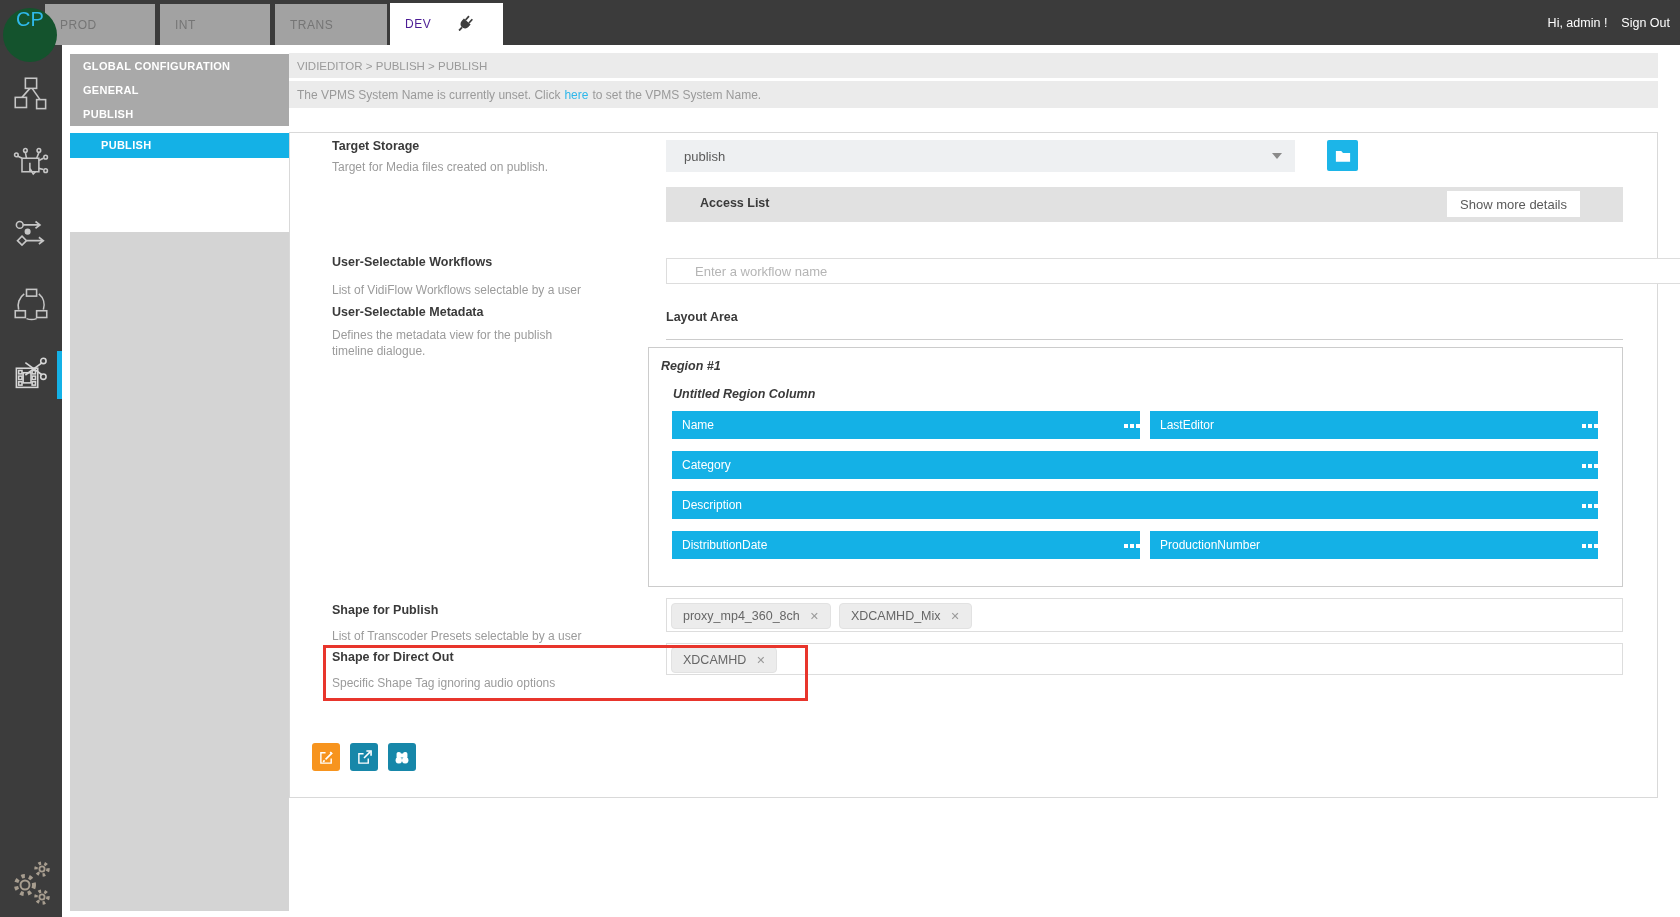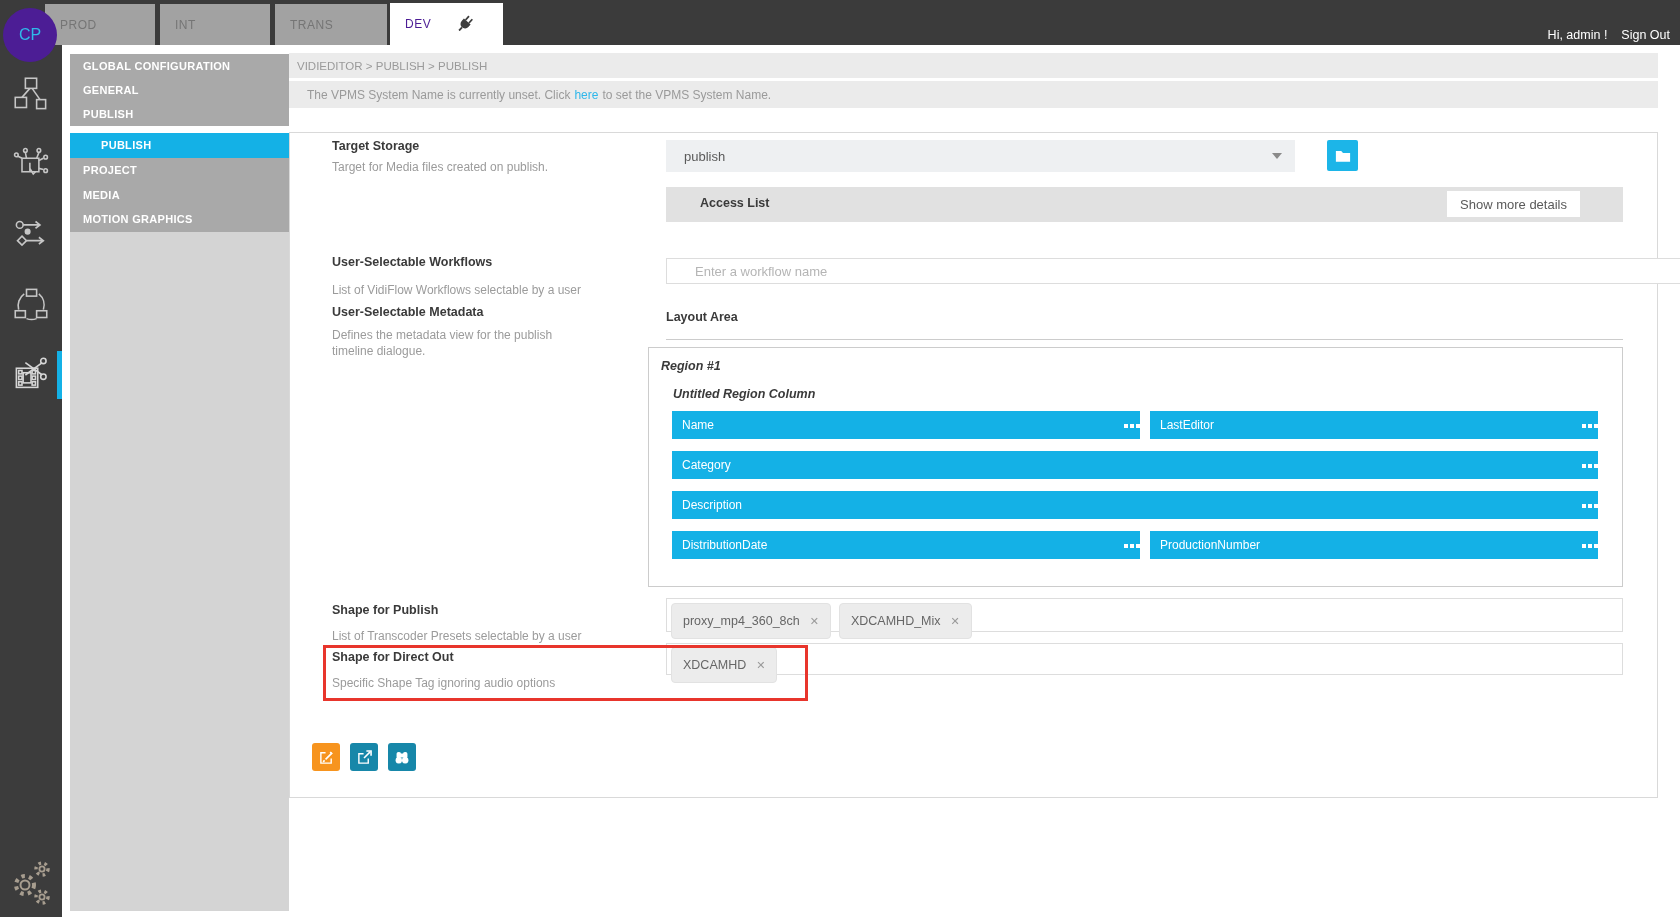--- a/index.html
+++ b/index.html
@@ -2,45 +2,45 @@
 <html><head>
 <meta charset="utf-8">
 <style>
   html,body{margin:0;padding:0;background:#fff;}
   #app{position:relative;width:1680px;height:917px;background:#fff;overflow:hidden;
        font-family:"Liberation Sans","DejaVu Sans",sans-serif;-webkit-font-smoothing:antialiased;}
   .abs{position:absolute;}
 
   
   .topbar{left:0;top:0;width:1680px;height:45px;background:#3b3b3b;}
-  .avatar{left:3px;top:8px;width:54px;height:54px;border-radius:50%;background:#4c1d95;
-          color:#2fb9ea;font-size:16px;display:flex;align-items:center;justify-content:center;z-index:5;}
+  .avatar{left:3px;top:8px;width:54px;height:54px;border-radius:50%;background:#14532d;
+          color:#2fb9ea;font-size:20px;display:flex;justify-content:center;z-index:5;}
   .tab{top:4px;height:41px;background:#a2a2a2;color:#757575;font-size:12px;letter-spacing:.5px;
        display:flex;align-items:center;padding-left:15px;box-sizing:border-box;}
   .tab.active{top:3px;height:42px;background:#fff;color:#4c1d95;}
-  .topright{right:10px;top:12px;height:45px;display:flex;align-items:center;gap:14px;color:#fff;font-size:12.5px;}
+  .topright{right:10px;top:0;height:45px;display:flex;align-items:center;gap:14px;color:#fff;font-size:12.5px;}
 
   
   .sidebar{left:0;top:45px;width:62px;height:872px;background:#3c3c3c;}
   .sideicon{left:13px;width:36px;height:36px;}
   .activebar{left:57px;top:351px;width:5px;height:48px;background:#14b1e6;}
 
   
   .menublock{left:70px;width:219px;background:#a9a9a9;}
   .menuitem{height:24px;line-height:24px;color:#fff;font-size:11px;font-weight:bold;
             letter-spacing:.3px;padding-left:13px;}
   .menusel{left:70px;top:133px;width:219px;height:25px;background:#14b1e6;color:#fff;
            font-size:11px;font-weight:bold;letter-spacing:.3px;line-height:25px;padding-left:31px;box-sizing:border-box;}
   .menupanel{left:70px;top:232px;width:219px;height:679px;background:#d4d4d4;}
 
   
   .crumbbar{left:289px;top:53px;width:1369px;height:25px;background:#ebebeb;color:#9a9a9a;
             font-size:11.5px;display:flex;align-items:center;padding-left:8px;box-sizing:border-box;}
   .noticebar{left:289px;top:81px;width:1369px;height:27px;background:#ebebeb;color:#9a9a9a;
-             font-size:12px;display:flex;align-items:center;padding-left:18px;box-sizing:border-box;}
+             font-size:12px;display:flex;align-items:center;padding-left:8px;box-sizing:border-box;}
   .noticebar .lnk{color:#2eb7ea;margin:0 4px;cursor:pointer;}
 
   
   .panel{left:289px;top:132px;width:1369px;height:666px;background:#fff;border:1px solid #d9d9d9;box-sizing:border-box;}
   .flabel{font-size:12.5px;font-weight:bold;color:#3a3a3a;}
   .fdesc{font-size:12px;color:#9b9b9b;}
   .dropdown{left:666px;top:140px;width:629px;height:32px;background:#eef0f2;color:#5a5a5a;
             font-size:13px;display:flex;align-items:center;padding-left:18px;box-sizing:border-box;}
   .caret{position:absolute;right:13px;top:13px;width:0;height:0;border-left:5px solid transparent;
          border-right:5px solid transparent;border-top:6px solid #8a8a8a;}
@@ -54,22 +54,22 @@
          font-family:"Liberation Sans","DejaVu Sans",sans-serif;}
   .input::placeholder{color:#b5b5b5;}
   .hline{left:666px;top:339px;width:957px;height:1px;background:#ccc;}
   .region{left:648px;top:347px;width:975px;height:240px;border:1px solid #ccc;box-sizing:border-box;background:#fff;}
   .rtitle{font-size:12.5px;font-weight:bold;font-style:italic;color:#3a3a3a;}
   .lbar{height:28px;background:#14b1e6;color:#fff;font-size:12px;line-height:28px;padding-left:10px;
         box-sizing:border-box;cursor:grab;}
   .dots{position:absolute;right:12px;top:13px;width:4px;height:4px;background:#fff;
         box-shadow:6px 0 0 #fff,12px 0 0 #fff;}
   .chiprow{display:flex;gap:8px;position:absolute;}
-  .chip{height:36px;background:#ececec;border:1px solid #e2e2e2;border-radius:4px;display:flex;
-        align-items:center;padding:2px 11px;font-size:12.5px;color:#666;box-sizing:border-box;}
+  .chip{height:16px;background:#ececec;border:1px solid #e2e2e2;border-radius:4px;display:flex;
+        align-items:center;padding:12px 11px;font-size:12.5px;color:#666;box-sizing:border-box;}
   .chip .x{color:#9a9a9a;margin-left:10px;font-size:11px;cursor:pointer;}
   .redbox{left:323px;top:645px;width:485px;height:56px;border:3px solid #e8352c;box-sizing:border-box;z-index:4;}
   .actbtn{top:743px;width:28px;height:28px;border-radius:3px;display:flex;align-items:center;
           justify-content:center;cursor:pointer;}
 </style>
 </head>
 <body>
 
 <div id="app">
 
@@ -190,31 +190,20 @@
     </div>
     <div class="menuitem">
       <span>PUBLISH</span>
     </div>
   </div>
 
   <div class="abs menusel">
     <span>PUBLISH</span>
   </div>
 
-  <div class="abs menublock" style="top:158px;height:74px;">
-    <div class="menuitem" style="height:25px;line-height:25px;">
-      <span>PROJECT</span>
-    </div>
-    <div class="menuitem" style="height:24px;">
-      <span>MEDIA</span>
-    </div>
-    <div class="menuitem" style="height:25px;line-height:25px;">
-      <span>MOTION GRAPHICS</span>
-    </div>
-  </div>
   <div class="abs menupanel"></div>
 
   <div class="abs crumbbar">
     <span>VIDIEDITOR &gt; PUBLISH &gt; PUBLISH</span>
   </div>
   <div class="abs noticebar">
     <span>The VPMS System Name is currently unset. Click</span>
     <span class="lnk">here</span>
     <span>to set the VPMS System Name.</span>
   </div>

